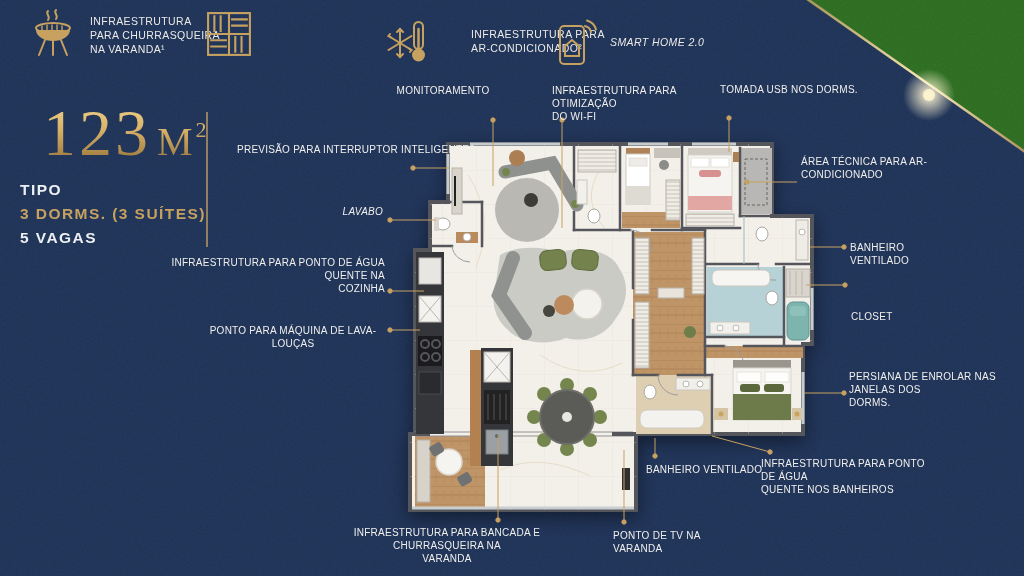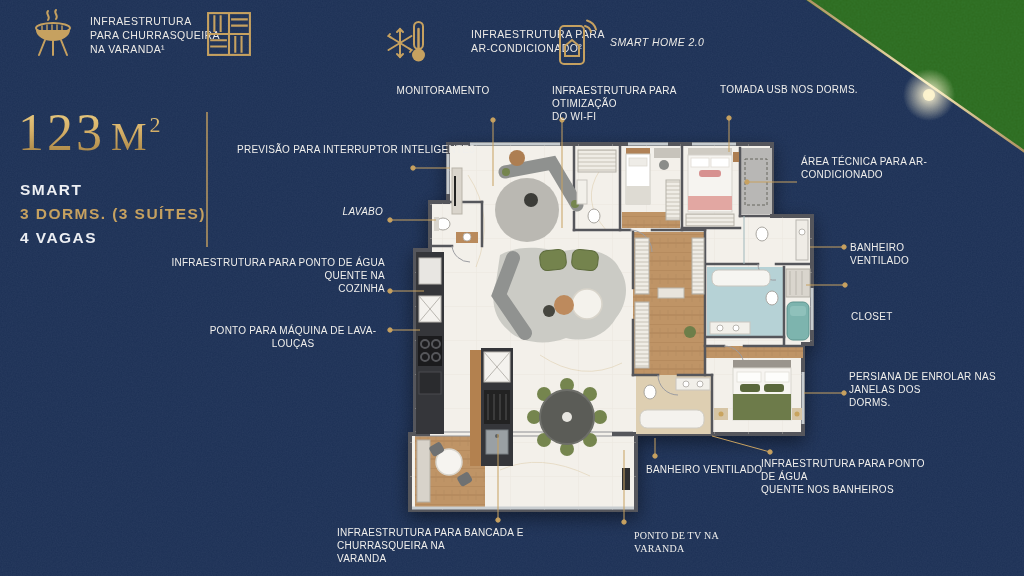--- a/index.html
+++ b/index.html
@@ -11,21 +11,21 @@
   .feat{position:absolute;display:flex;align-items:center;gap:12px;}
   .feat svg{flex:0 0 auto;}
   .feat-lines{font-size:10.5px;line-height:14px;letter-spacing:.04em;color:#eceae6;
               text-transform:uppercase;font-weight:400;}
   
   .title-area{position:absolute;left:18px;top:98px;}
   .big-num{font-family:"Liberation Serif","DejaVu Serif",serif;
            background:linear-gradient(180deg,#f2d98f 0%,#d8b269 45%,#8f6d33 100%);
            -webkit-background-clip:text;background-clip:text;color:transparent;
            letter-spacing:3px;white-space:nowrap;}
-  .big-num .num{font-size:52px;line-height:70px;}
+  .big-num .num{font-size:66px;line-height:70px;margin-left:25px;}
   .big-num .unit{font-size:40px;margin-left:6px;}
   .big-num .sup{font-size:22px;vertical-align:18px;}
   .tipo-block{position:absolute;left:20px;top:178px;font-weight:700;letter-spacing:.09em;}
   .tipo-line{font-size:15.5px;line-height:24px;color:#edeff3;}
   .tipo-line.gold{color:#c6a160;}
   
   .co{position:absolute;font-size:10px;line-height:13px;letter-spacing:.025em;
       color:#f0efec;text-transform:uppercase;font-weight:400;}
 </style>
 </head>
@@ -408,23 +408,23 @@
     <div>SMART HOME 2.0</div>
   </div>
 </div>
 
 <div class="title-area">
   <div class="big-num">
     <span class="num">123</span><span class="unit"><span>M</span><span class="sup">2</span></span>
   </div>
 </div>
 <div class="tipo-block">
-  <div class="tipo-line">SMART</div>
+  <div class="tipo-line">TIPO</div>
   <div class="tipo-line gold">3 DORMS. (3 SUÍTES)</div>
-  <div class="tipo-line">4 VAGAS</div>
+  <div class="tipo-line">5 VAGAS</div>
 </div>
 
 <div class="co" style="left:303px;top:84px;width:280px;text-align:center;">
   <div>MONITORAMENTO</div>
 </div>
 <div class="co" style="left:552px;top:84px;width:160px;">
   <div>INFRAESTRUTURA PARA OTIMIZAÇÃO</div>
   <div>DO WI-FI</div>
 </div>
 <div class="co" style="left:720px;top:83px;">
@@ -444,25 +444,25 @@
   <div>PERSIANA DE ENROLAR NAS JANELAS DOS</div>
   <div>DORMS.</div>
 </div>
 <div class="co" style="left:761px;top:457px;width:180px;">
   <div>INFRAESTRUTURA PARA PONTO DE ÁGUA</div>
   <div>QUENTE NOS BANHEIROS</div>
 </div>
 <div class="co" style="left:646px;top:463px;">
   <div>BANHEIRO VENTILADO</div>
 </div>
-<div class="co" style="left:634px;top:529px;font-family:Liberation Serif, serif;">
+<div class="co" style="left:613px;top:529px;">
   <div>PONTO DE TV NA</div>
   <div>VARANDA</div>
 </div>
-<div class="co" style="left:337px;top:526px;width:220px;text-align:left;">
+<div class="co" style="left:337px;top:526px;width:220px;text-align:center;">
   <div>INFRAESTRUTURA PARA BANCADA E CHURRASQUEIRA NA</div>
   <div>VARANDA</div>
 </div>
 <div class="co" style="left:237px;top:143px;">
   <div>PREVISÃO PARA INTERRUPTOR INTELIGENTE3</div>
 </div>
 <div class="co" style="left:283px;top:205px;width:100px;text-align:right;font-style:italic;">
   <div>LAVABO</div>
 </div>
 <div class="co" style="left:163px;top:256px;width:222px;text-align:right;">

